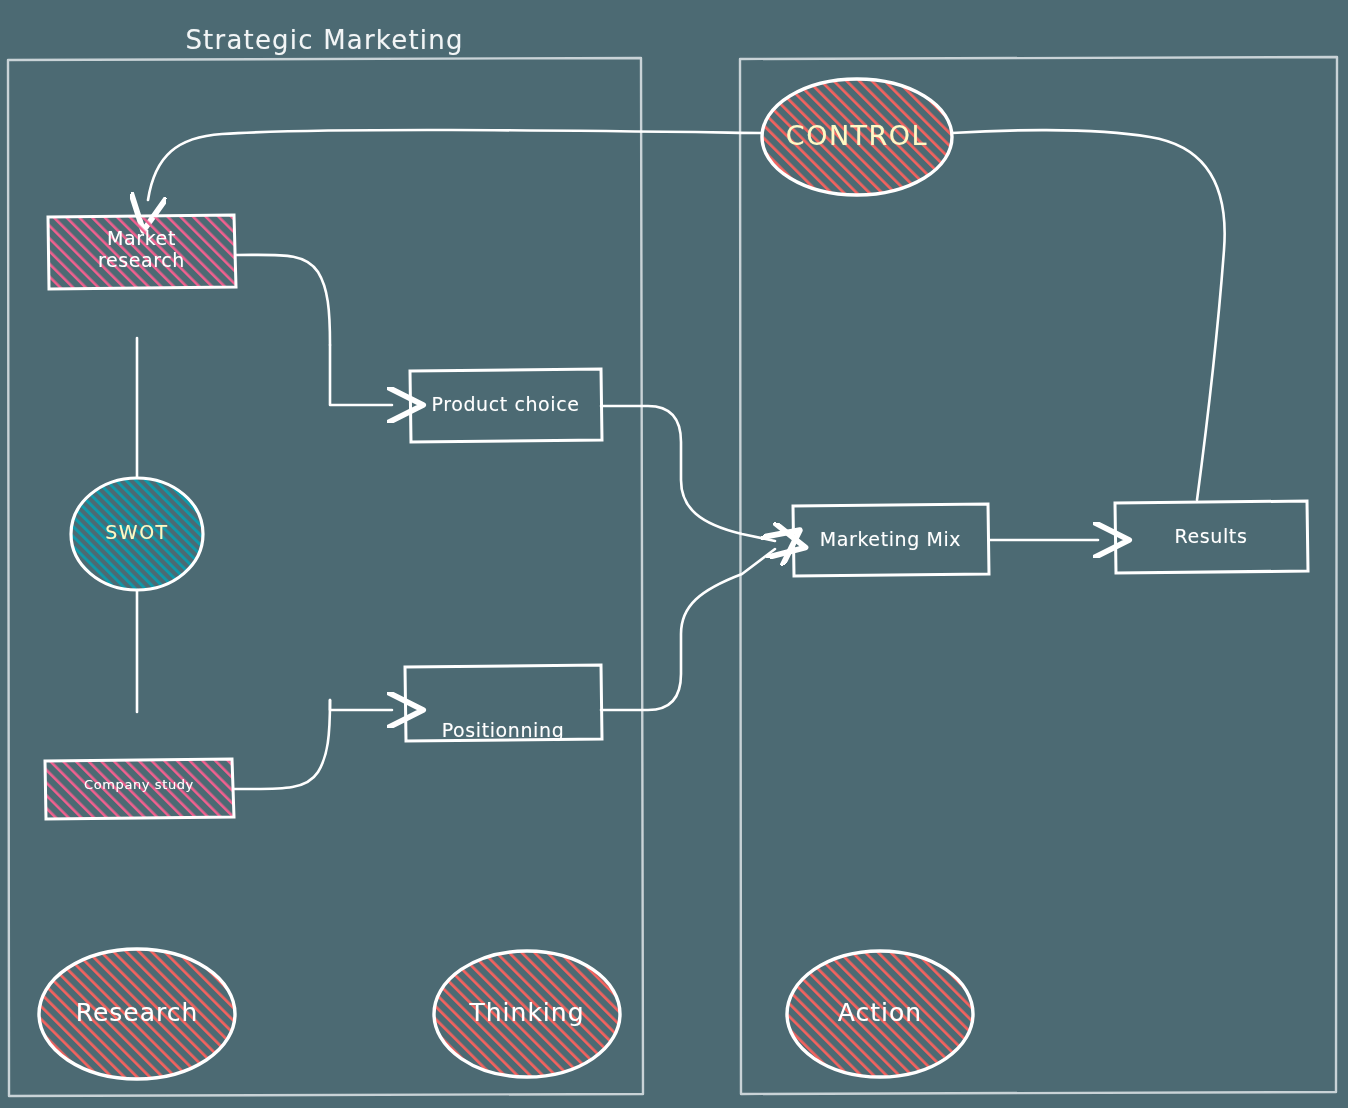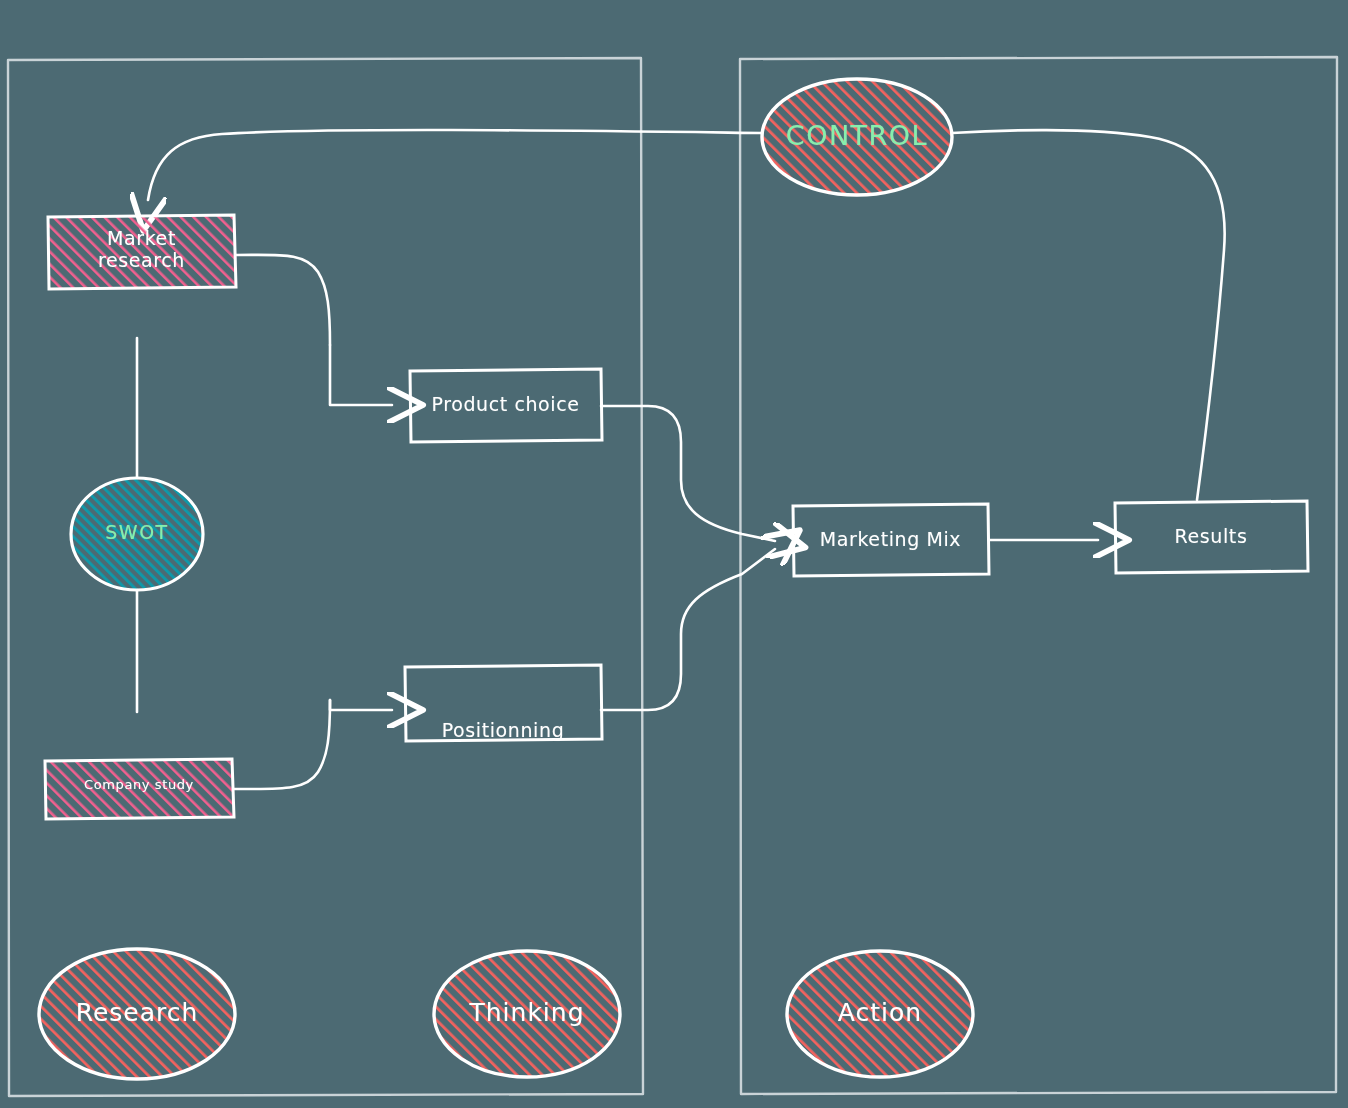--- a/index.html
+++ b/index.html
@@ -21,21 +21,21 @@
   #stage svg.layer {
     position: absolute;
     left: 0;
     top: 0;
     width: 1348px;
     height: 1108px;
   }
   
   .lbl {
     position: absolute;
-    color: #86efac;
+    color: #fef9c3;
     text-align: center;
     line-height: 1.15;
     pointer-events: none;
     white-space: pre;
     font-family: "DejaVu Sans", sans-serif;
     letter-spacing: 0.6px;
     text-shadow: 0 0 1px rgba(255,255,255,0.35);
   }
   .frame-title {
     font-size: 26px;
@@ -169,20 +169,21 @@
     <g>
       <ellipse cx="527" cy="1014" rx="93" ry="63" fill="url(#hatchRed)"></ellipse>
       <ellipse cx="527" cy="1014" rx="93" ry="63" fill="none" stroke="#ffffff" stroke-width="3.4"></ellipse>
     </g>
     <g>
       <ellipse cx="880" cy="1014" rx="93" ry="63" fill="url(#hatchRed)"></ellipse>
       <ellipse cx="880" cy="1014" rx="93" ry="63" fill="none" stroke="#ffffff" stroke-width="3.4"></ellipse>
     </g>
   </svg>
 
+  <div class="lbl frame-title" style="left:8px; top:26px; width:633px;">Strategic Marketing</div>
 
 
   <div class="lbl node-label" style="left:48px; top:228px; width:187px;">Market
 research</div>
 
   <div class="lbl swot-label" style="left:71px; top:522px; width:132px;">SWOT</div>
 
   <div class="lbl node-label small" style="left:45px; top:778px; width:188px;">Company study</div>
 
   <div class="lbl node-label" style="left:410px; top:394px; width:191px;">Product choice</div>

